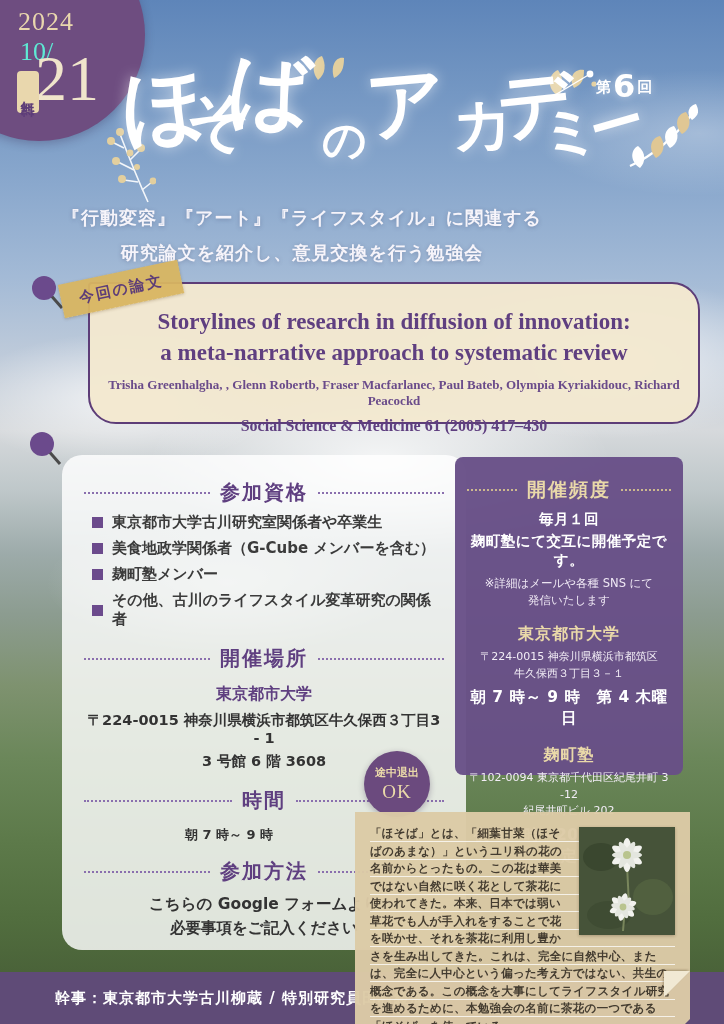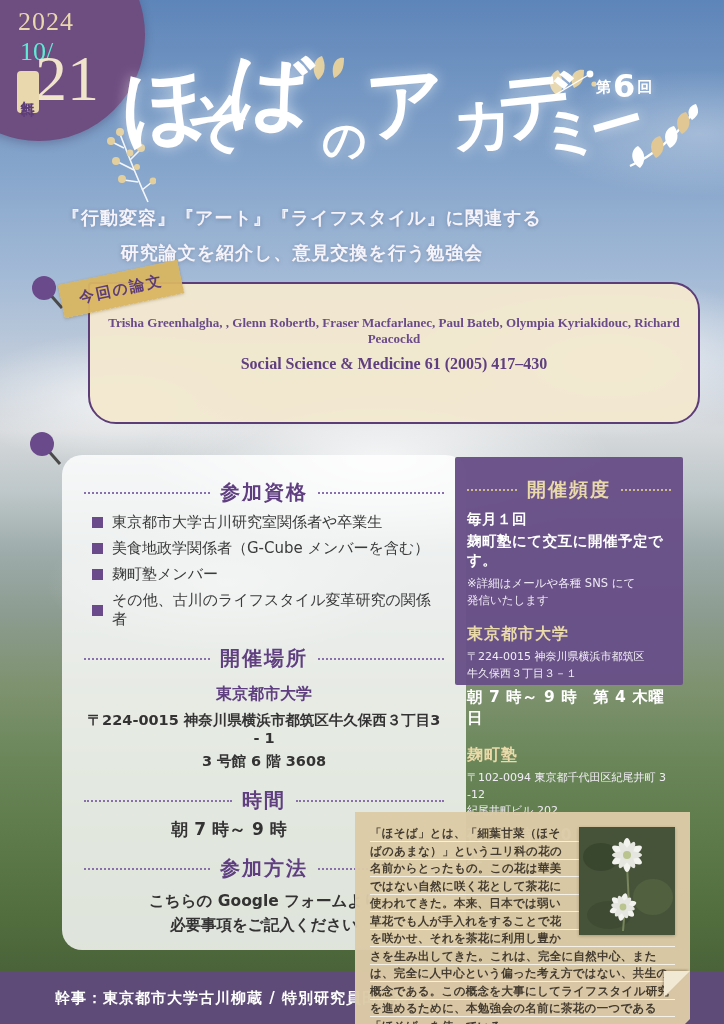--- a/index.html
+++ b/index.html
@@ -55,34 +55,34 @@
   .pin-panel{left:28px;top:432px;}
   
   .sec-h{display:flex;align-items:center;gap:10px;color:#5f3f80;font-size:20px;font-weight:bold;letter-spacing:2px;}
   .sec-h::before,.sec-h::after{content:"";flex:1;border-top:2px dotted #8a6fae;height:0;}
   .sec-h.cream{color:#ead9a9;font-size:19px;}
   .sec-h.cream::before,.sec-h.cream::after{border-top:2px dotted #cdb98e;}
   
   .white-panel{position:absolute;left:62px;top:455px;width:404px;height:495px;background:rgba(255,255,255,.82);
     border-radius:20px;box-sizing:border-box;padding:24px 22px 18px 22px;}
   .intro{font-size:15px;color:#3b3b3b;margin:10px 0 8px 8px;font-weight:600;}
-  .bullet{display:flex;align-items:center;gap:9px;font-size:15px;color:#3b3b3b;font-weight:400;margin:7px 0 0 8px;}
+  .bullet{display:flex;align-items:center;gap:9px;font-size:15px;color:#3b3b3b;font-weight:700;margin:7px 0 0 8px;}
   .sq{width:11px;height:11px;background:#6b4a8c;flex:none;}
   .venue-name{color:#5f3f80;font-weight:bold;font-size:16px;text-align:center;margin-top:12px;}
   .venue-addr{font-size:14.5px;color:#333;text-align:center;margin-top:6px;font-weight:600;}
   .mt14{margin-top:14px;} .mt16{margin-top:16px;}
-  .time-val{font-size:17px;color:#333;font-weight:600;text-align:center;margin-top:4px;margin-right:70px;}
+  .time-val{font-size:13px;color:#333;font-weight:600;text-align:center;margin-top:12px;margin-right:70px;}
   .leave-badge{position:absolute;right:36px;top:296px;width:66px;height:66px;border-radius:50%;background:#6b4a7e;
     display:flex;flex-direction:column;align-items:center;justify-content:center;color:#ead9a9;box-shadow:0 2px 6px rgba(40,20,60,.3);}
   .leave-badge .l1{font-size:11px;font-weight:bold;}
   .leave-badge .l2{font-family:"Liberation Serif",serif;font-size:19px;letter-spacing:1px;margin-top:1px;}
   .apply-line{font-size:15.5px;color:#333;font-weight:600;text-align:center;margin-top:9px;}
   
-  .purple-panel{position:absolute;left:455px;top:457px;width:228px;height:228px;background:rgba(104,79,135,.96);
-    border-radius:2px;box-sizing:border-box;padding:20px 12px;color:#fff;}
+  .purple-panel{position:absolute;left:455px;top:457px;width:228px;height:318px;background:rgba(104,79,135,.96);
+    border-radius:8px;box-sizing:border-box;padding:20px 12px;color:#fff;text-align:center;}
   .freq-line{font-size:14.5px;font-weight:600;margin-top:7px;letter-spacing:.5px;}
   .freq-note{font-size:11.5px;margin-top:5px;line-height:1.45;color:#f0e9f5;}
   .p-name{color:#ead9a9;font-weight:bold;font-size:16px;margin-top:16px;letter-spacing:1px;}
   .p-addr{font-size:11px;margin-top:4px;line-height:1.5;color:#f2edf6;}
   .p-sched{font-size:15.5px;font-weight:600;margin-top:5px;letter-spacing:.5px;}
   
   .note-box{position:absolute;left:355px;top:812px;width:335px;min-height:186px;background:rgba(220,202,166,.97);
     box-sizing:border-box;padding:13px 15px 10px 15px;z-index:5;
     clip-path:polygon(0 0,100% 0,100% calc(100% - 26px),calc(100% - 26px) 100%,0 100%);
     box-shadow:0 2px 8px rgba(60,40,20,.25);}
@@ -170,20 +170,24 @@
     <div>研究論文を紹介し、意見交換を行う勉強会</div>
   </div>
 
   <svg class="pin pin-paper" viewBox="0 0 40 40">
     <line x1="18" y1="16" x2="32" y2="32" stroke="#4a4a4a" stroke-width="3"></line>
     <circle cx="14" cy="12" r="12" fill="#6b4a8c"></circle>
   </svg>
 
   <div class="paper-box">
     <div class="tape">今回の論文</div>
+    <div class="paper-title">
+      <div>Storylines of research in diffusion of innovation:</div>
+      <div>a meta-narrative approach to systematic review</div>
+    </div>
     <div class="paper-authors">Trisha Greenhalgha, , Glenn Robertb, Fraser Macfarlanec, Paul Bateb, Olympia Kyriakidouc, Richard Peacockd</div>
     <div class="paper-cite">Social Science &amp; Medicine 61 (2005) 417–430</div>
   </div>
 
   <svg class="pin pin-panel" viewBox="0 0 40 40">
     <line x1="18" y1="16" x2="32" y2="32" stroke="#4a4a4a" stroke-width="3"></line>
     <circle cx="14" cy="12" r="12" fill="#6b4a8c"></circle>
   </svg>
 
   <div class="white-panel">
@@ -211,20 +215,24 @@
         <span>開催場所</span>
       </div>
     <div class="venue-name">東京都市大学</div>
     <div class="venue-addr">〒224-0015 神奈川県横浜市都筑区牛久保西３丁目3 - 1</div>
     <div class="venue-addr">3 号館 6 階 3608</div>
 
     <div class="sec-h mt16">
         <span>時間</span>
       </div>
     <div class="time-val">朝 7 時～ 9 時</div>
+    <div class="leave-badge">
+      <span class="l1">途中退出</span>
+      <span class="l2">OK</span>
+    </div>
 
     <div class="sec-h mt14">
         <span>参加方法</span>
       </div>
     <div class="apply-line">こちらの Google フォームより</div>
     <div class="apply-line" style="margin-top:3px;">必要事項をご記入ください</div>
 
   </div>
 
   <div class="purple-panel">

